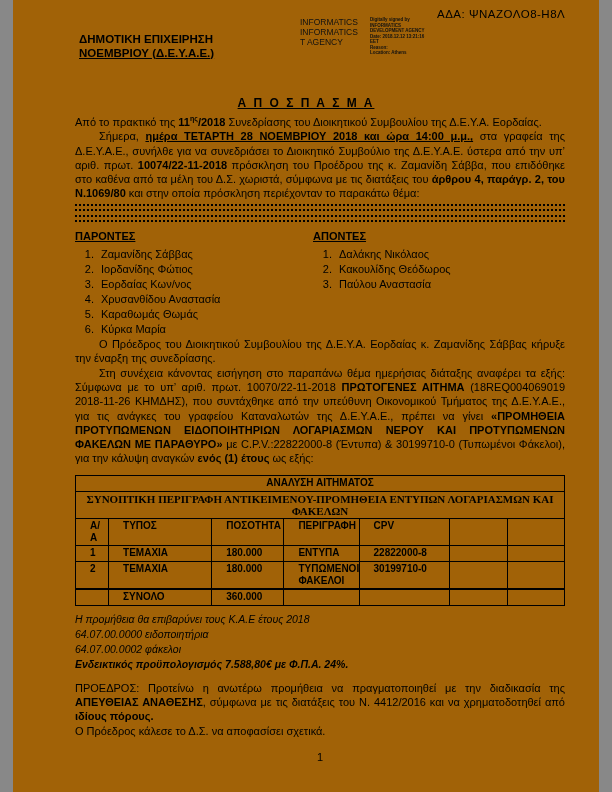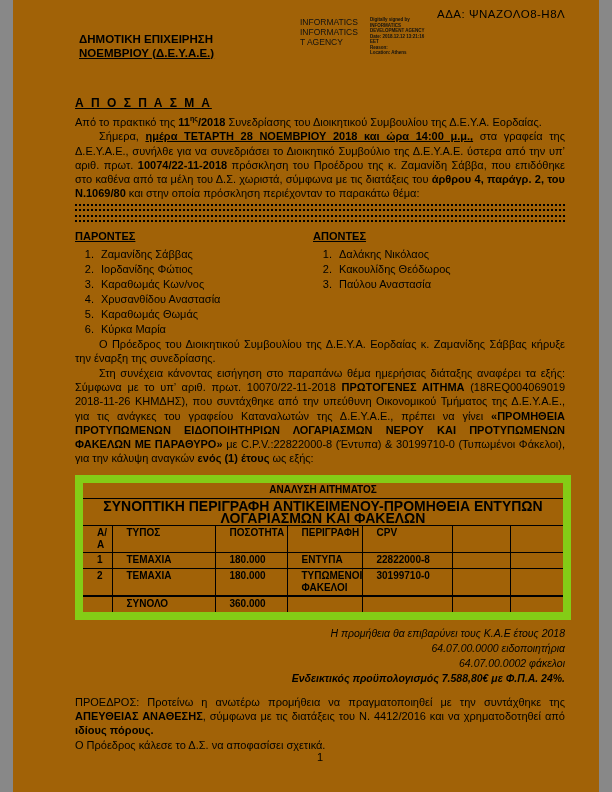--- a/index.html
+++ b/index.html
@@ -13,22 +13,22 @@
   .ada {
     position:absolute; top:7px; left:424px;
     font-size:11.5px; letter-spacing:0.5px; white-space:nowrap;
   }
   .stamp { position:absolute; top:17px; left:287px; display:flex; gap:6px; }
   .stamp-agency { font-size:8.5px; line-height:10px; font-weight:normal; color:#111; width:64px; }
   .stamp-sig { font-size:4.5px; line-height:5.5px; font-weight:bold; color:#111; width:70px; }
   .org { position:absolute; top:33px; left:66px; font-weight:bold; font-size:11.5px; line-height:13.5px; white-space:nowrap; }
   .org .u { text-decoration:underline; }
   .doc-title {
-    position:absolute; top:96px; left:62px; width:490px;
-    font-weight:bold; font-size:12px;
+    position:absolute; top:96px; left:48px; width:490px;
+    text-align:center; font-weight:bold; font-size:12px;
     letter-spacing:2px;
   }
   .doc-title span { text-decoration:underline; }
   .content { position:absolute; top:115px; left:62px; width:490px; }
   p { margin:0; text-align:justify; }
   .indent { text-indent:24px; }
   b, .b { font-weight:bold; }
   .bu { font-weight:bold; text-decoration:underline; }
   sup { font-size:7px; vertical-align:super; line-height:0; }
   .dotsep { height:3px; border-top:2px dotted #000; border-bottom:2px dotted #000; margin:3px 0 4px 0; }
@@ -38,27 +38,27 @@
   .att-col-right { flex:1; }
   .att-header { font-weight:bold; text-decoration:underline; }
   ol { margin:4px 0 0 0; padding-left:22px; }
   ol li { margin:0; padding-left:4px; line-height:15px; }
   table.req {
     border-collapse:collapse; table-layout:fixed;
     width:490px; margin-top:9px;
     font-size:10px; font-weight:bold; line-height:12px;
   }
   table.req td, table.req th { border:1px solid #000; padding:1px 14px; text-align:left; vertical-align:top; }
-  table.req { border:8px solid #84cc16; }
+  table.req { border:1px solid #84cc16; }
   table.req .ttl { text-align:center; font-size:10px; padding:1px 2px; }
-  table.req .sub { text-align:center; font-size:14px; padding:1px 2px; }
+  table.req .sub { text-align:center; font-size:11px; padding:1px 2px;font-family:Liberation Serif, serif; }
   table.req .c { text-align:center; }
   table.req tr.total td { border-top:2px solid #000;margin-left:35px; }
   table.req td { height:13px; }
-  .budget { margin-top:6px; font-style:italic; font-size:10.5px; line-height:15px;text-align:right; }
+  .budget { margin-top:6px; font-style:italic; font-size:10.5px; line-height:15px; }
   .budget .b4 { font-weight:bold; }
   .gap { height:9px; }
   .page-num { position:absolute; top:750px; left:62px; width:490px; text-align:center; font-size:11px; }
 </style>
 </head>
 <body>
 
 <div class="page">
 
   <div class="ada">ΑΔΑ: ΨΝΑΖΟΛΟ8-Η8Λ</div>
@@ -98,21 +98,21 @@
 
     <div class="dotsep"></div>
 
 
     <div class="attendance">
       <div class="att-col-left">
         <div class="att-header">ΠΑΡΟΝΤΕΣ</div>
         <ol>
           <li>Ζαμανίδης Σάββας</li>
           <li>Ιορδανίδης Φώτιος</li>
-          <li>Καραθωμάς Κων/νος</li>
+          <li>Εορδαίας Κων/νος</li>
           <li>Χρυσανθίδου Αναστασία</li>
           <li>Καραθωμάς Θωμάς</li>
           <li>Κύρκα Μαρία</li>
         </ol>
       </div>
       <div class="att-col-right">
         <div class="att-header">ΑΠΟΝΤΕΣ</div>
         <ol>
           <li>Δαλάκης Νικόλαος</li>
           <li>Κακουλίδης Θεόδωρος</li>
@@ -183,21 +183,21 @@
 
     <div class="budget">
       <div>Η προμήθεια θα επιβαρύνει τους Κ.Α.Ε έτους 2018</div>
       <div>64.07.00.0000 ειδοποιητήρια</div>
       <div>64.07.00.0002 φάκελοι</div>
       <div class="b4">Ενδεικτικός προϋπολογισμός 7.588,80€ με Φ.Π.Α. 24%.</div>
     </div>
 
     <div class="gap"></div>
 
-    <p><span>ΠΡΟΕΔΡΟΣ: Προτείνω η ανωτέρω προμήθεια να πραγματοποιηθεί με την συντάχθηκε της </span><b>ΑΠΕΥΘΕΙΑΣ ΑΝΑΘΕΣΗΣ</b><span>, σύμφωνα με τις διατάξεις του Ν. 4412/2016 και να χρηματοδοτηθεί από </span><b>ιδίους πόρους.</b></p>
+    <p><span>ΠΡΟΕΔΡΟΣ: Προτείνω η ανωτέρω προμήθεια να πραγματοποιηθεί με την διαδικασία της </span><b>ΑΠΕΥΘΕΙΑΣ ΑΝΑΘΕΣΗΣ</b><span>, σύμφωνα με τις διατάξεις του Ν. 4412/2016 και να χρηματοδοτηθεί από </span><b>ιδίους πόρους.</b></p>
 
     <p>Ο Πρόεδρος κάλεσε το Δ.Σ. να αποφασίσει σχετικά.</p>
 
   </div>
 
   <div class="page-num">1</div>
 
 </div>
 
 </body></html>

